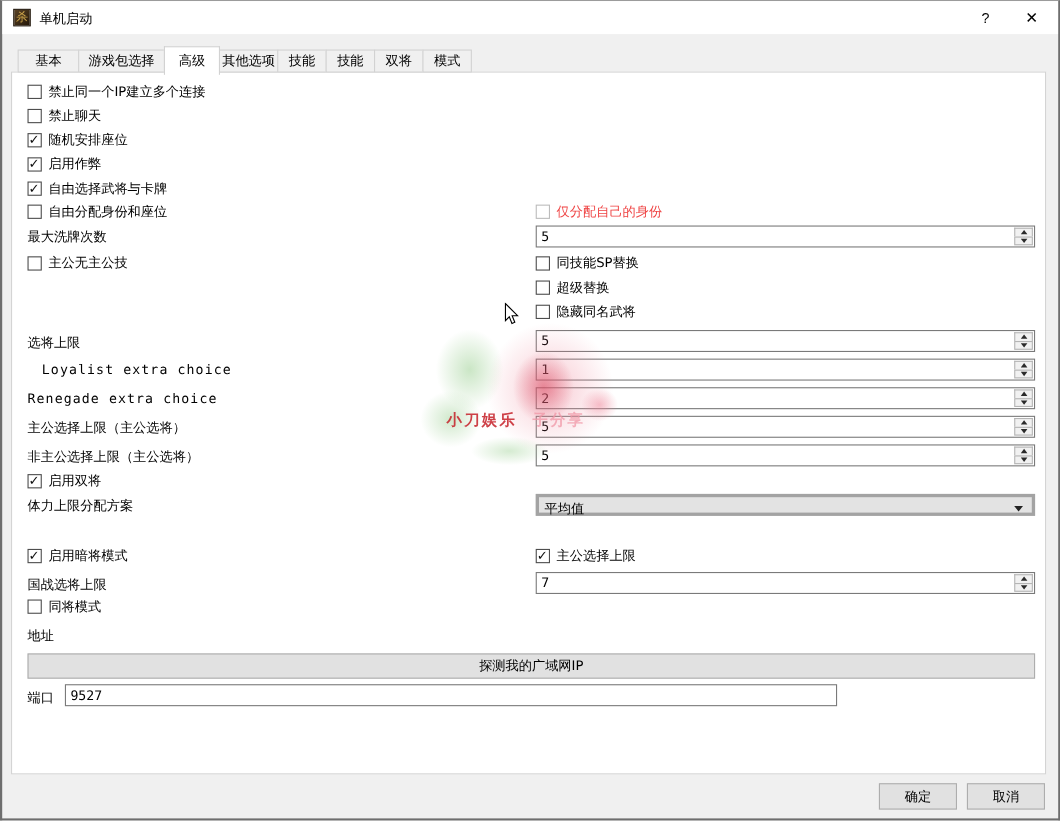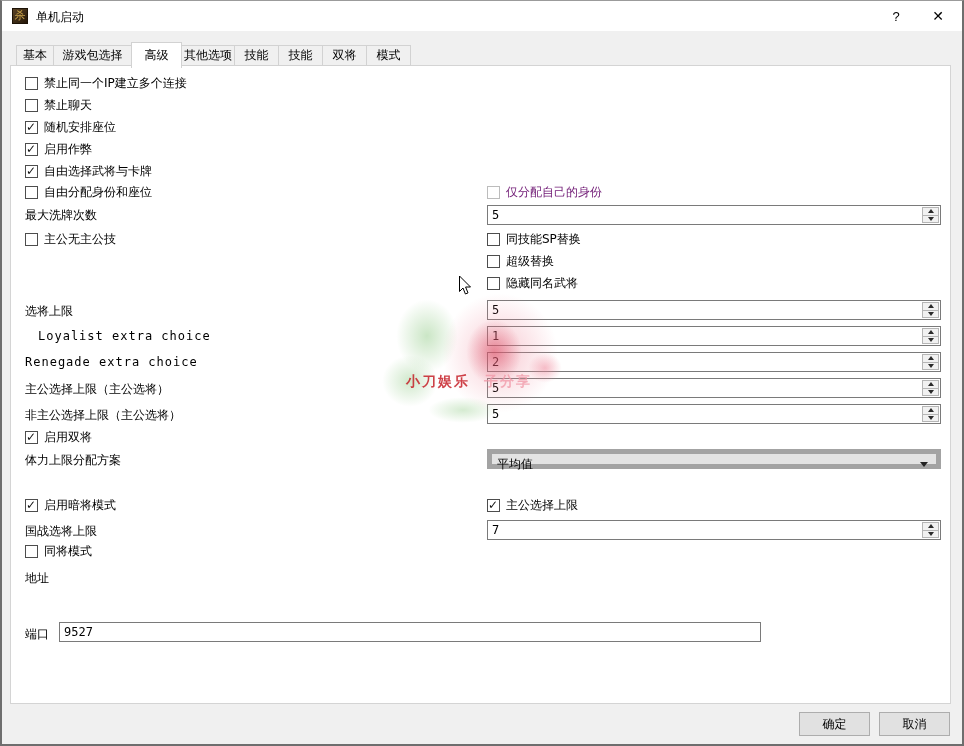--- a/index.html
+++ b/index.html
@@ -26,32 +26,32 @@
   .tab:first-child{margin-left:0;}
   .tab.checked{background:#ffffff;height:26px;margin-top:-3px;border-bottom:none;z-index:4;}
   
   .page{position:absolute;left:8px;top:64px;width:941px;height:639px;background:#ffffff;
     border:1px solid #d4d4d4;box-sizing:border-box;z-index:1;}
   
   .row{position:absolute;display:flex;align-items:center;gap:6px;height:15px;white-space:nowrap;}
   .cb{width:13px;height:13px;box-sizing:border-box;border:1px solid #4d4d4d;background:#fff;position:relative;flex:none;}
   .cb.checked::after{content:"\2713";position:absolute;left:0px;top:-2px;font-size:12px;font-weight:bold;color:#101010;line-height:14px;}
   .row.disabled .cb{border-color:#bcbcbc;}
-  .row.disabled .lbl{color:#701a75;}
+  .row.disabled .lbl{color:#ef4444;}
   .plain{position:absolute;white-space:nowrap;}
   
   .spin,.tinput{position:absolute;height:20px;box-sizing:border-box;background:#fff;border:1px solid #7a7a7a;}
   .spin .val,.tinput .val{position:absolute;left:4px;top:2px;font-size:12px;}
   .tinput .ph{position:absolute;left:5px;top:2px;color:#9b9b9b;}
   .spinbtns{position:absolute;right:1px;top:1px;bottom:1px;width:17px;display:flex;flex-direction:column;background:#f0f0f0;}
   .sb{flex:1;box-sizing:border-box;border:1px solid #b5b5b5;background:#f1f1f1;display:flex;align-items:center;justify-content:center;}
   .sb.up{border-bottom:none;}
   .tri-up{width:0;height:0;border-left:3px solid transparent;border-right:3px solid transparent;border-bottom:4px solid #2a2a2a;}
   .tri-dn{width:0;height:0;border-left:3px solid transparent;border-right:3px solid transparent;border-top:4px solid #2a2a2a;}
-  .combo{position:absolute;height:20px;box-sizing:border-box;background:#e3e3e3;border:5px solid #a3a3a3;}
+  .combo{position:absolute;height:20px;box-sizing:border-box;background:#e3e3e3;border:3px solid #a3a3a3;}
   .combo .val{position:absolute;left:5px;top:2px;}
   .combo .arr{position:absolute;right:8px;top:8px;width:0;height:0;
     border-left:4px solid transparent;border-right:4px solid transparent;border-top:5px solid #222;}
   
   .btn{position:absolute;box-sizing:border-box;background:#e1e1e1;border:1px solid #adadad;
     font-family:"DejaVu Sans",sans-serif;font-size:12px;color:#000;
     display:flex;align-items:center;justify-content:center;padding:0;}
   
   .watermark{position:absolute;left:386px;top:292px;width:195px;height:132px;z-index:40;pointer-events:none;}
   .wm-blob{position:absolute;border-radius:50%;}
@@ -72,21 +72,21 @@
 <div class="window">
 
   <div class="titlebar">
     <div class="app-icon">杀</div>
     <div class="title-text">单机启动</div>
     <button class="cap-btn help-btn">?</button>
     <button class="cap-btn close-btn">✕</button>
   </div>
 
   <div class="tabs">
-    <div class="tab" style="width:38px">
+    <div class="tab" style="width:56px">
         <span>基本</span>
       </div>
     <div class="tab" style="width:79px">
         <span>游戏包选择</span>
       </div>
     <div class="tab checked" style="width:51px">
         <span>高级</span>
       </div>
     <div class="tab" style="width:54px">
         <span>其他选项</span>
@@ -265,20 +265,21 @@
       </span>
     </div>
 
     <div class="row" style="left:14px;top:478px">
       <span class="cb"></span>
       <span class="lbl">同将模式</span>
     </div>
 
     <div class="plain" style="left:14px;top:504px">地址</div>
 
+    <button class="btn" style="left:14px;top:528px;width:916px;height:23px">探测我的广域网IP</button>
 
     <div class="plain" style="left:14px;top:560px">端口</div>
     <div class="tinput" style="left:48px;top:556px;width:702px">
       <span class="val mono">9527</span>
     </div>
 
   </div>
 
   <button class="btn" style="left:797px;top:711px;width:71px;height:24px">确定</button>
   <button class="btn" style="left:877px;top:711px;width:71px;height:24px">取消</button>

